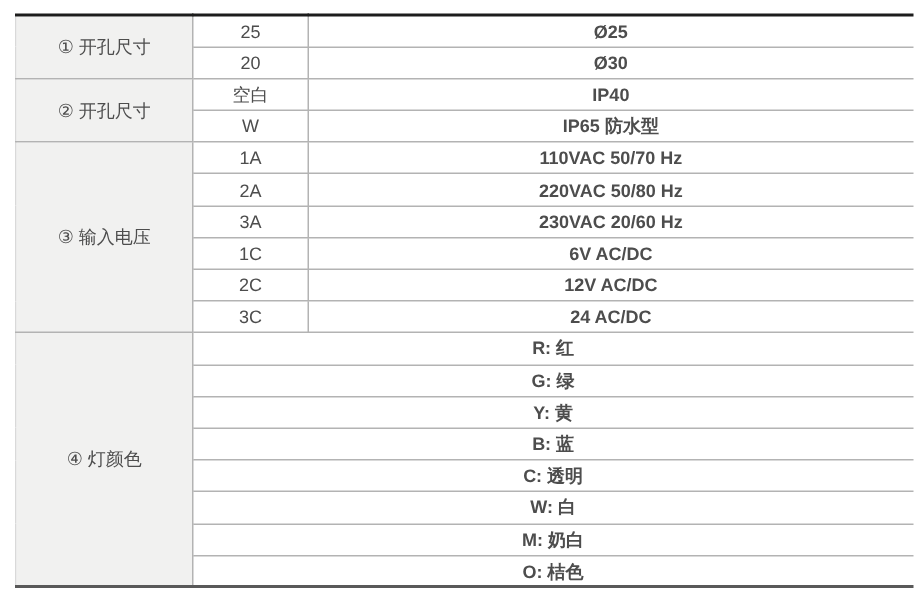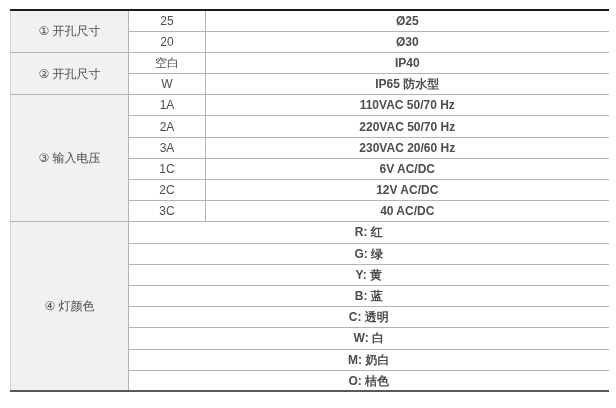--- a/index.html
+++ b/index.html
@@ -86,37 +86,37 @@
           <td class="code-cell">W</td>
           <td class="value-cell">IP65 防水型</td>
         </tr>
         <tr>
           <td class="label-cell" rowspan="6">③ 输入电压</td>
           <td class="code-cell">1A</td>
           <td class="value-cell">110VAC 50/70 Hz</td>
         </tr>
         <tr>
           <td class="code-cell">2A</td>
-          <td class="value-cell">220VAC 50/70 Hz</td>
+          <td class="value-cell">220VAC 50/80 Hz</td>
         </tr>
         <tr>
           <td class="code-cell">3A</td>
           <td class="value-cell">230VAC 20/60 Hz</td>
         </tr>
         <tr>
           <td class="code-cell">1C</td>
           <td class="value-cell">6V AC/DC</td>
         </tr>
         <tr>
           <td class="code-cell">2C</td>
           <td class="value-cell">12V AC/DC</td>
         </tr>
         <tr>
           <td class="code-cell">3C</td>
-          <td class="value-cell">40 AC/DC</td>
+          <td class="value-cell">24 AC/DC</td>
         </tr>
         <tr>
           <td class="label-cell" rowspan="8">④ 灯颜色</td>
           <td class="value-cell" colspan="2">R: 红</td>
         </tr>
         <tr>
           <td class="value-cell" colspan="2">G: 绿</td>
         </tr>
         <tr>
           <td class="value-cell" colspan="2">Y: 黄</td>

